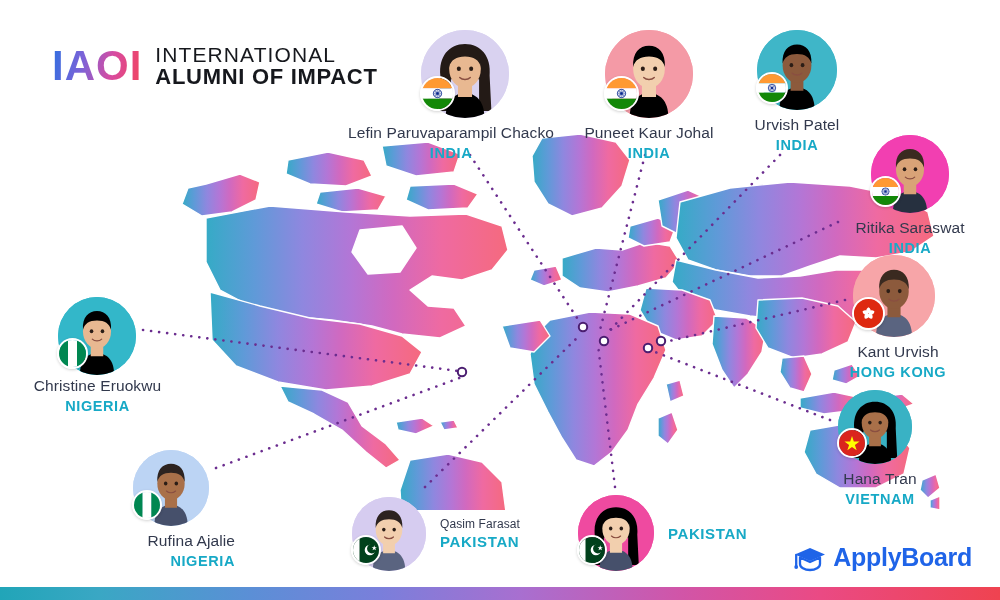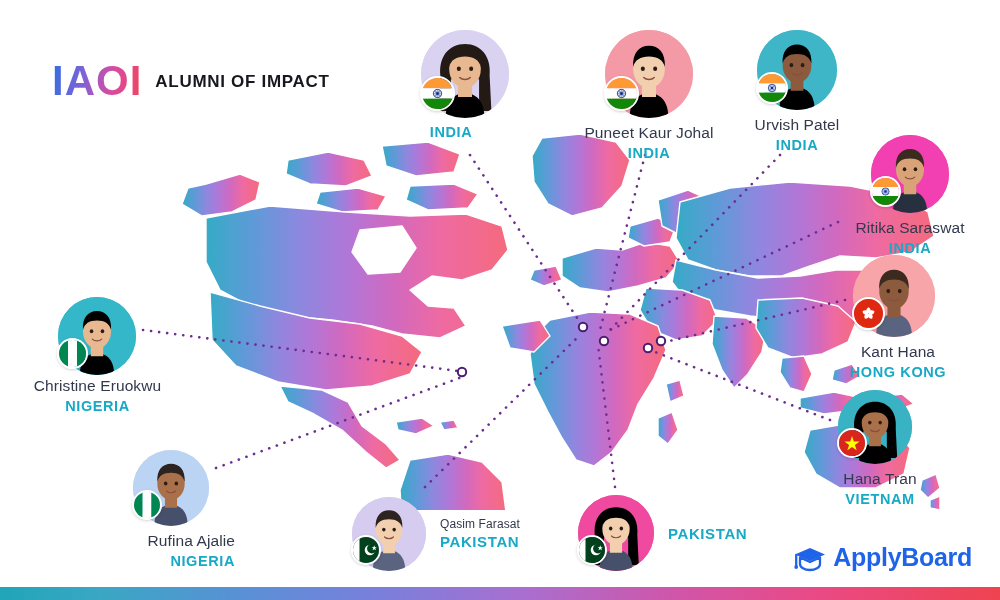--- a/index.html
+++ b/index.html
@@ -11,32 +11,32 @@
     overflow: hidden;
   }
   #stage {
     position: relative;
     width: 1000px; height: 600px;
     background: #ffffff;
     overflow: hidden;
   }
 
   
-  #logo { position: absolute; left: 52px; top: 44px; display: flex; align-items: center; gap: 13px; margin-top: 16px; }
+  #logo { position: absolute; left: 52px; top: 44px; display: flex; align-items: center; gap: 13px; }
   #logo-mark {
     font-size: 42px; font-weight: 700; letter-spacing: 1px;
     line-height: 1;
     background: linear-gradient(100deg,#2f6fe0 0%, #7c63d8 34%, #d84ba0 66%, #f2445c 100%);
     -webkit-background-clip: text; background-clip: text;
     color: transparent; -webkit-text-fill-color: transparent;
     font-family: "Liberation Sans", sans-serif;
   }
   #logo-text { line-height: 1.02; color: #16181d; }
   #logo-l1 { font-size: 21px; font-weight: 400; letter-spacing: 1.1px; display:block; }
-  #logo-l2 { font-size: 17px; font-weight: 700; letter-spacing: 0.7px; display:block; margin-top:1px;}
+  #logo-l2 { font-size: 22px; font-weight: 700; letter-spacing: 0.7px; display:block; margin-top:1px;}
 
   
   #map-wrap { position: absolute; left: 110px; top: 130px; width: 830px; height: 380px; }
   #map-svg { width: 100%; height: 100%; display: block; }
 
   
   #lines-svg { position: absolute; left: 0; top: 0; width: 1000px; height: 600px; pointer-events: none; }
 
   
   .person { position: absolute; }
@@ -88,20 +88,21 @@
   }
 </style>
 </head>
 <body>
 
 <div id="stage">
 
   <div id="logo">
     <span id="logo-mark">IAOI</span>
     <span id="logo-text">
+      <span id="logo-l1">INTERNATIONAL</span>
       <span id="logo-l2">ALUMNI OF IMPACT</span>
     </span>
   </div>
 
   <div id="map-wrap">
     <svg id="map-svg" viewBox="0 0 830 380" preserveAspectRatio="none">
       <defs>
         <linearGradient id="mapgrad" x1="0" y1="0" x2="1" y2="0">
           <stop offset="0%" stop-color="#35abc6"></stop>
           <stop offset="16%" stop-color="#5f9ad8"></stop>
@@ -250,20 +251,21 @@
       <circle cx="30" cy="30" r="2.4" fill="#0a2a8f"></circle>
       <g stroke="#0a2a8f" stroke-width="0.8">
         <path d="M30 22 L30 38 M22 30 L38 30 M24.3 24.3 L35.7 35.7 M35.7 24.3 L24.3 35.7"></path>
         <path d="M26 22.8 L34 37.2 M34 22.8 L26 37.2 M22.8 26 L37.2 34 M22.8 34 L37.2 26"></path>
       </g>
     </svg>
        </div>
      </div></div>
        </div>
        <div class="info" style="margin-top:6px">
+         <div class="p-name">Lefin Paruvaparampil Chacko</div>
          <div class="p-country">INDIA</div>
        </div>
       </div>
       <div class="person below" style="left: 564px; top: 30px; width: 170px;">
         <div style="position:relative;height:88px">
          <div style="position:absolute;left:41px;top:0"><div class="avatar-box">
        <div class="avatar" style="width:88px;height:88px;background:#f49aa6">
          <svg viewBox="0 0 100 100" width="100%" height="100%" preserveAspectRatio="xMidYMid slice">
     <rect width="100" height="100" fill="#f49aa6"></rect>
 
@@ -394,21 +396,21 @@
         <use href="#pt" transform="rotate(72)"></use>
         <use href="#pt" transform="rotate(144)"></use>
         <use href="#pt" transform="rotate(216)"></use>
         <use href="#pt" transform="rotate(288)"></use>
       </g>
     </svg>
        </div>
      </div></div>
        </div>
        <div class="info" style="margin-top:6px">
-         <div class="p-name">Kant Hana</div>
+         <div class="p-name">Kant Urvish</div>
          <div class="p-country">HONG KONG</div>
        </div>
       </div>
       <div class="person below" style="left: 820px; top: 390px; width: 120px;">
         <div style="position:relative;height:74px">
          <div style="position:absolute;left:18px;top:0"><div class="avatar-box">
        <div class="avatar" style="width:74px;height:74px;background:#39b2c4">
          <svg viewBox="0 0 100 100" width="100%" height="100%" preserveAspectRatio="xMidYMid slice">
     <rect width="100" height="100" fill="#39b2c4"></rect>
     <path d="M22 52 C20 30 32 16 50 16 C68 16 80 30 78 52 L80 92 L66 92 L66 56 L34 56 L34 92 L20 92 Z" fill="undefined"></path>

